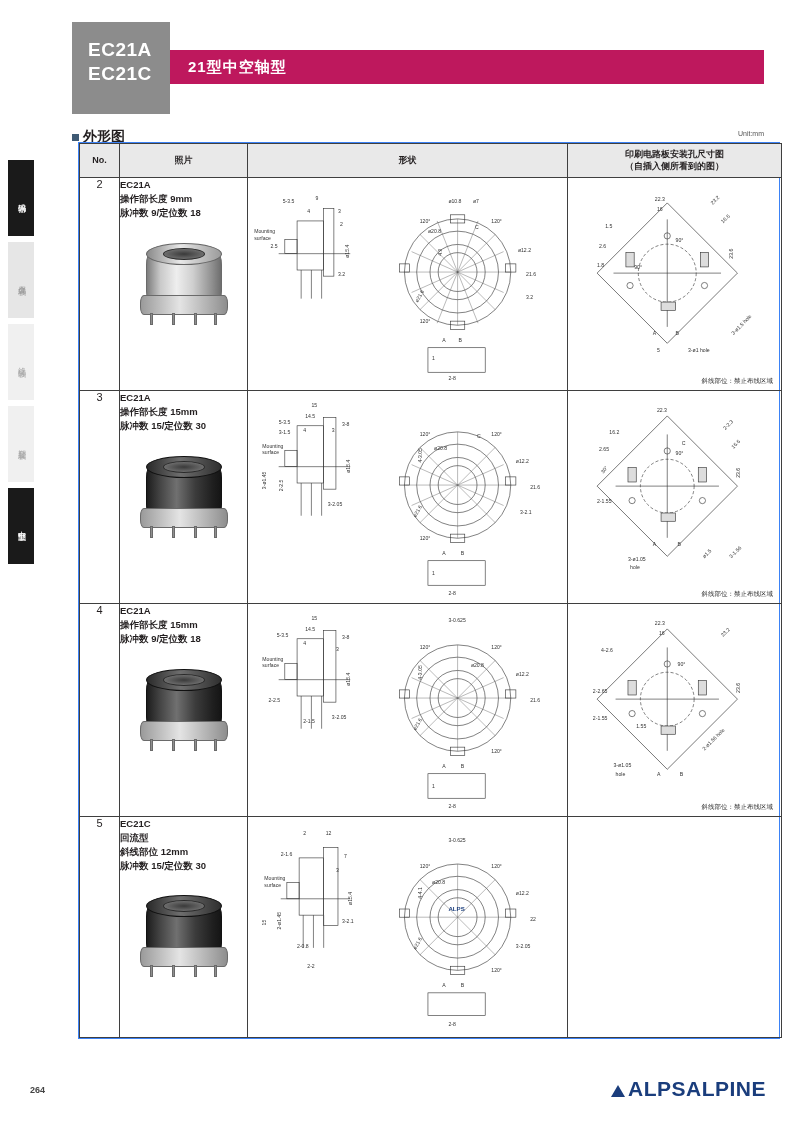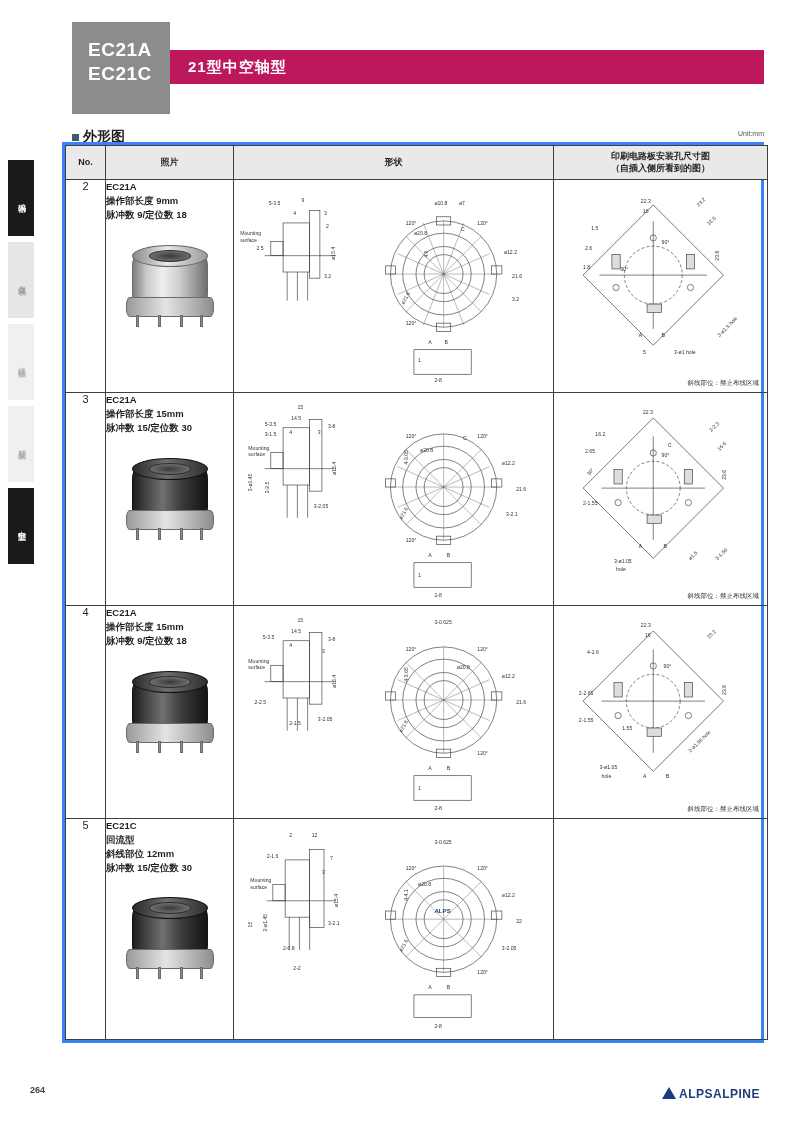--- a/index.html
+++ b/index.html
@@ -100,24 +100,24 @@
     position: absolute;
     right: 30px;
     top: 130px;
     font-size: 7px;
     color: #555;
   }
 
   
   .table {
     position: absolute;
-    left: 62px;
+    left: 78px;
     top: 142px;
     width: 702px;
-    border: 3px solid #3b82f6;
+    border: 1px solid #3b82f6;
     border-collapse: collapse;
   }
   table.main {
     border-collapse: collapse;
     width: 702px;
     table-layout: fixed;
   }
   table.main th, table.main td {
     border: 1px solid #3f3f3f;
     vertical-align: top;
@@ -238,23 +238,23 @@
   .page-num {
     position: absolute;
     left: 30px;
     bottom: 28px;
     font-size: 9px;
     color: #444;
     font-weight: bold;
   }
   .brand {
     position: absolute;
-    right: 34px;
+    right: 28px;
     bottom: 22px;
-    font-size: 12px;
+    font-size: 21px;
     font-weight: bold;
     color: #1a3d7c;
     letter-spacing: 0.5px;
   }
   .brand .alps { color: #1a3d7c; }
   .brand .alpine { color: #1a3d7c; }
   .brand-tri {
     display: inline-block;
     width: 0; height: 0;
     border-left: 7px solid transparent;

